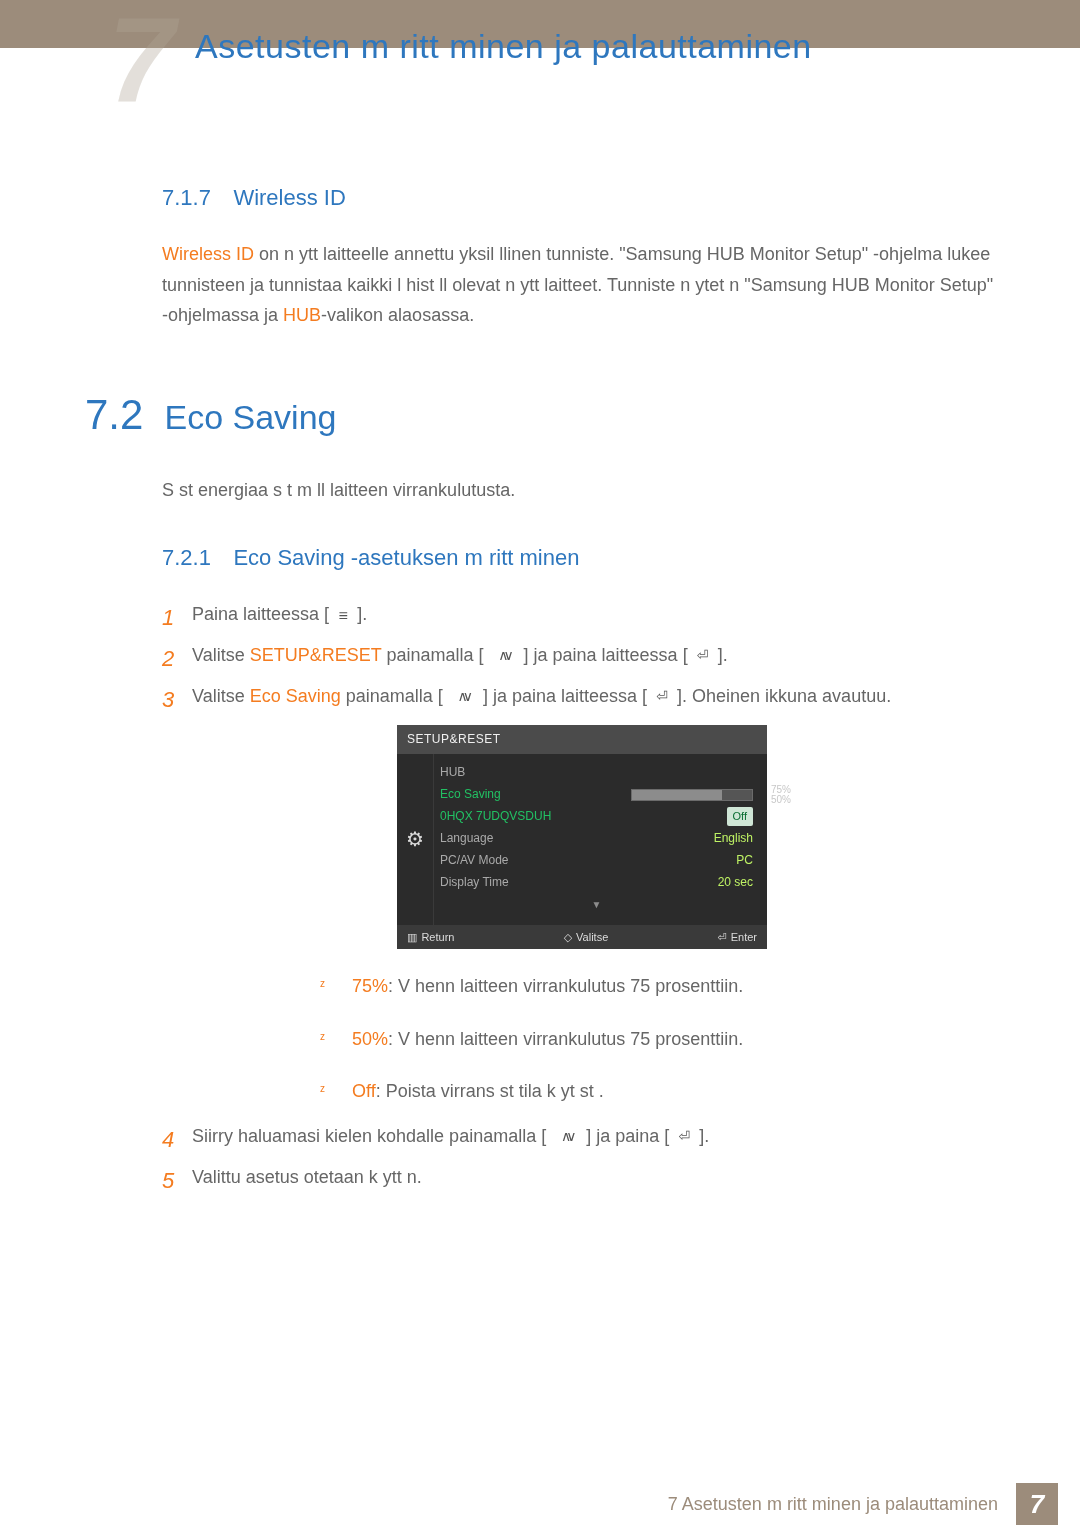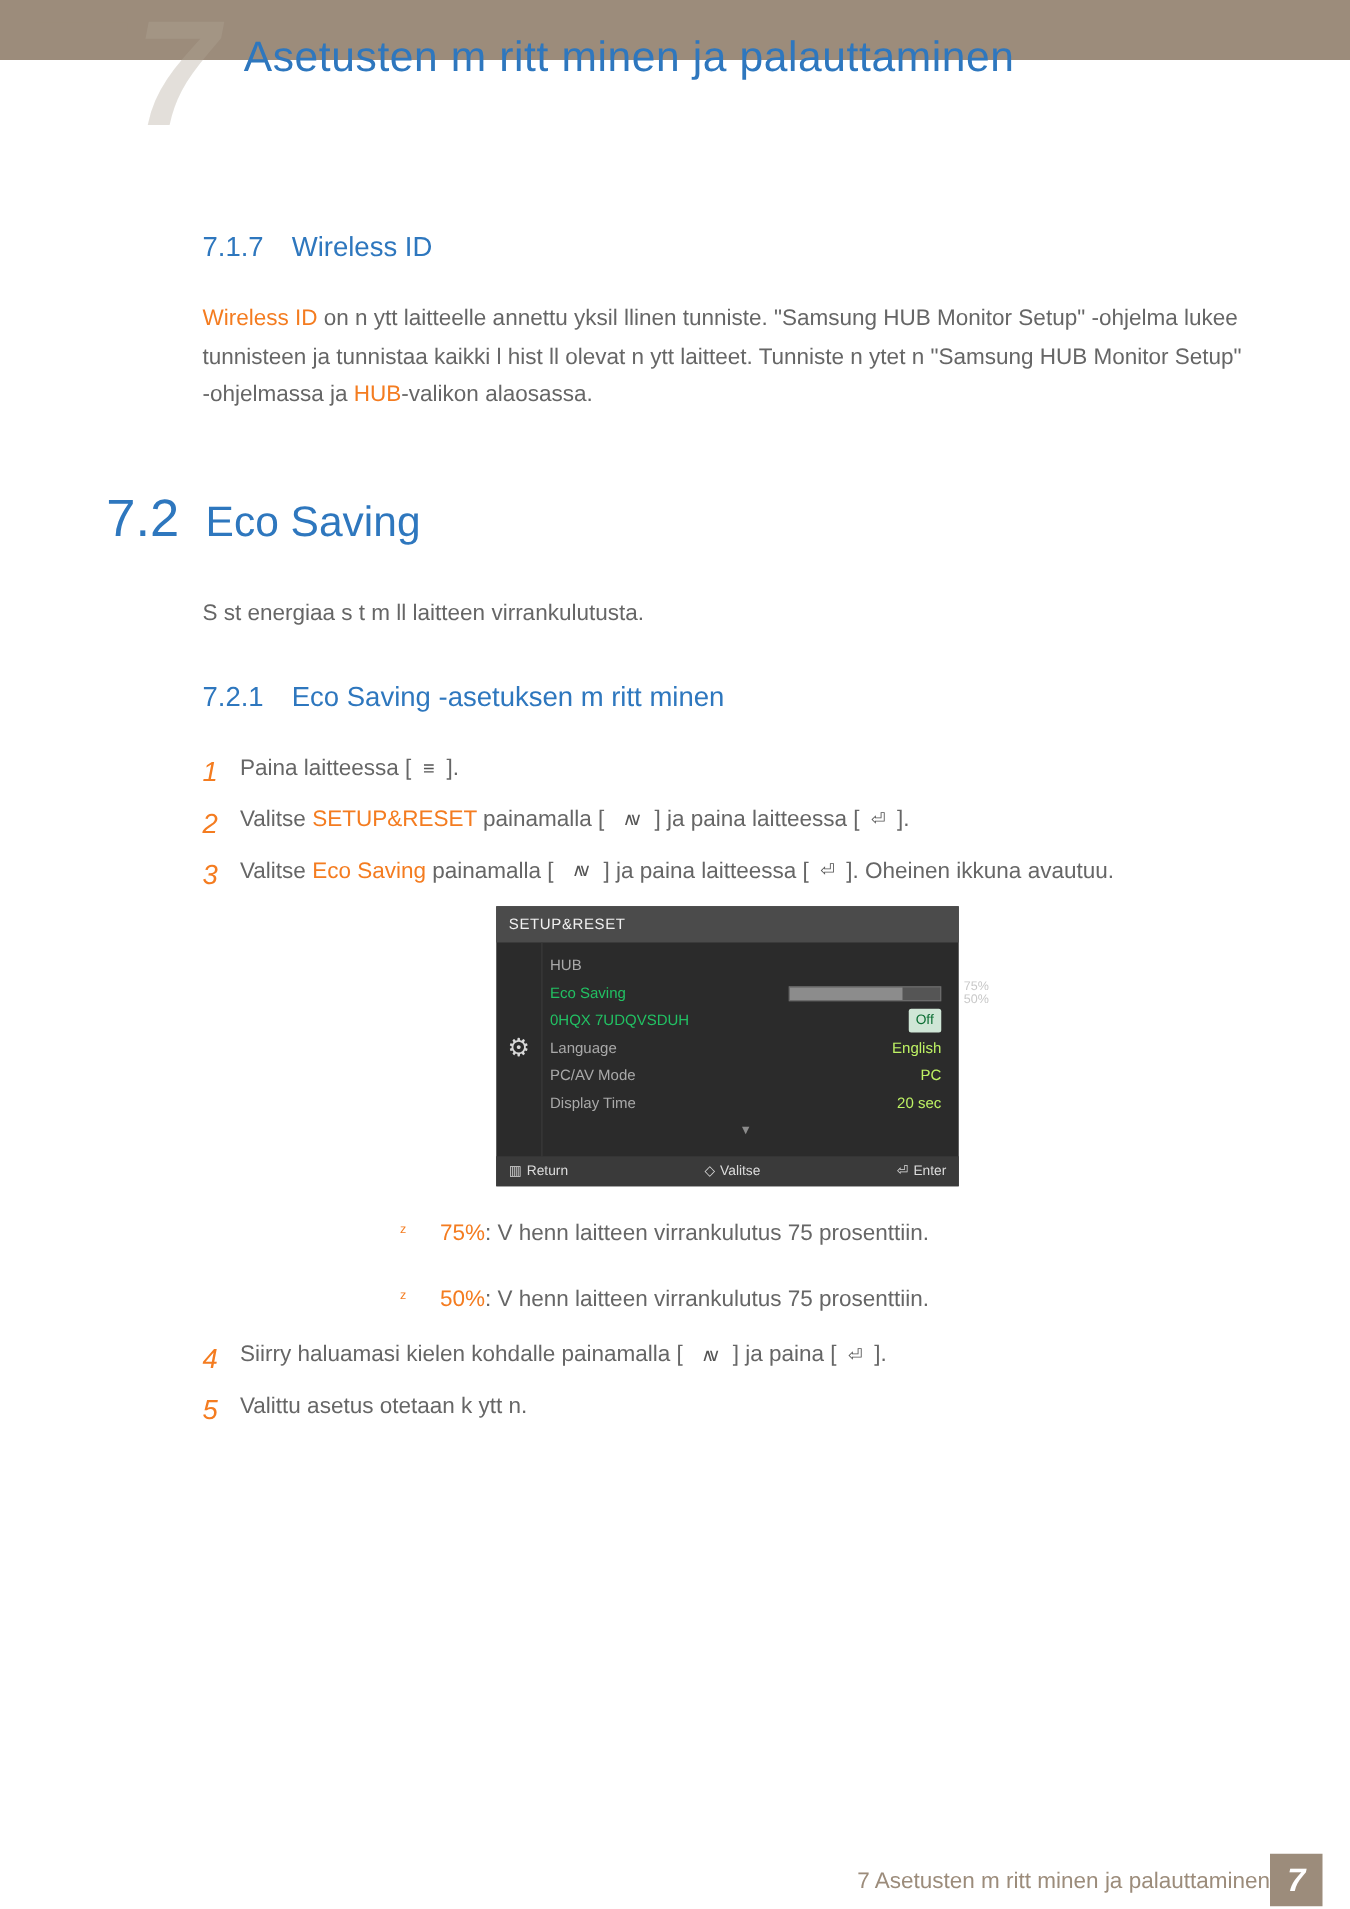--- a/index.html
+++ b/index.html
@@ -228,20 +228,21 @@
   }
   .footer {
     position: absolute;
     left: 0; right: 0;
     bottom: 0;
     height: 46px;
     display: flex;
     justify-content: flex-end;
     align-items: center;
     padding-right: 22px;
+    gap: 18px;
   }
   .footer-text {
     color: #9c8c7b;
     font-size: 18px;
   }
   .page-badge {
     width: 42px; height: 42px;
     background: #9c8c7b;
     color: #ffffff;
     display: flex;
@@ -363,20 +364,23 @@
         </div>
       </div>
 
       <ul class="zbullets">
         <li>
           <span class="orange">75%</span><span>: V henn  laitteen virrankulutus 75 prosenttiin.</span>
         </li>
         <li>
           <span class="orange">50%</span><span>: V henn  laitteen virrankulutus 75 prosenttiin.</span>
         </li>
+        <li>
+          <span class="orange">Off</span><span>: Poista virrans  st tila k yt st .</span>
+        </li>
       </ul>
     </li>
     <li>
       <span>Siirry haluamasi kielen kohdalle painamalla [</span>
       <span class="icon-updown">∧∨</span>
       <span>  ] ja paina [</span>
       <span class="icon-enter-sm">⏎</span>
       <span>  ].</span>
     </li>
     <li>

